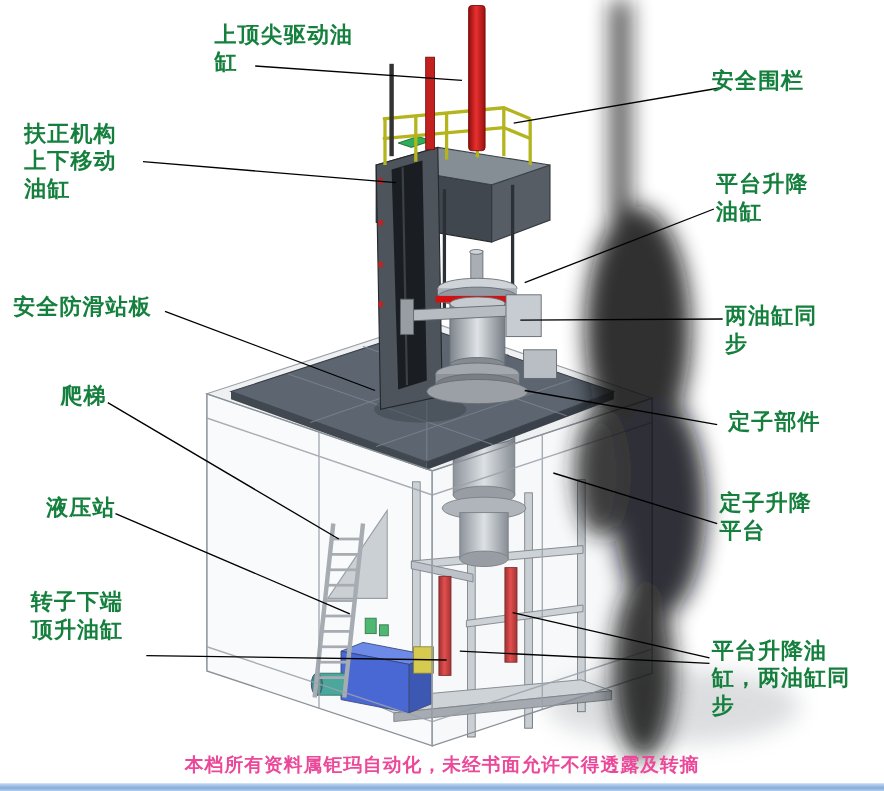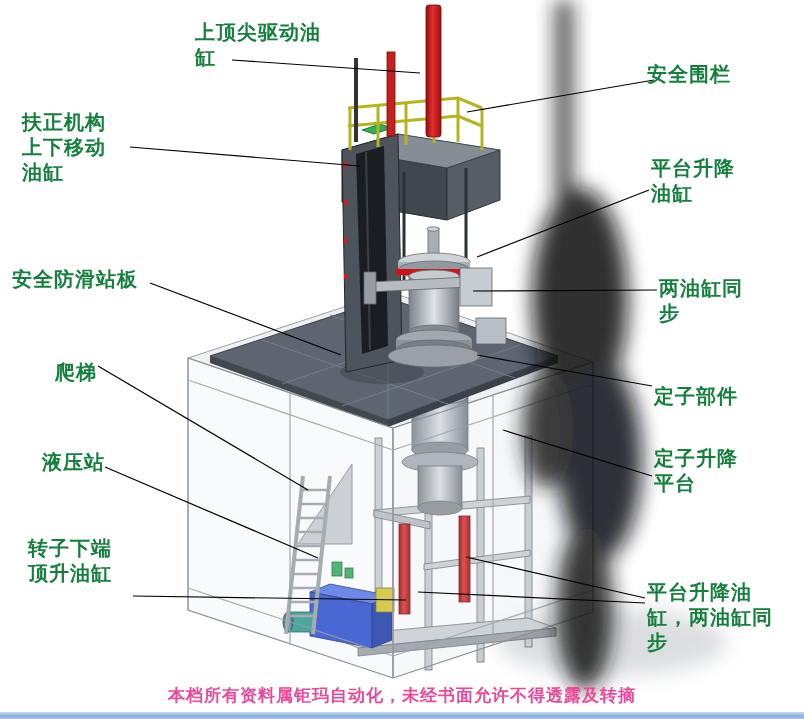--- a/index.html
+++ b/index.html
@@ -232,23 +232,23 @@
       <line x1="645" y1="603" x2="418" y2="592"></line>
     </g>
   </svg>
 
 
   <div class="callout" style="left:195px;top:20px;width:128px;">上顶尖驱动油缸</div>
   <div class="callout" style="left:647px;top:62px;width:120px;">安全围栏</div>
   <div class="callout" style="left:22px;top:110px;width:104px;">扶正机构上下移动油缸</div>
   <div class="callout" style="left:651px;top:156px;width:104px;">平台升降油缸</div>
   <div class="callout" style="left:12px;top:267px;width:140px;">安全防滑站板</div>
-  <div class="callout" style="left:55px;top:348px;width:60px;margin-top:12px;">爬梯</div>
+  <div class="callout" style="left:55px;top:348px;width:60px;">爬梯</div>
   <div class="callout" style="left:659px;top:276px;width:100px;">两油缸同步</div>
-  <div class="callout" style="left:654px;top:384px;width:100px;">定子部件</div>
+  <div class="callout" style="left:654px;top:372px;width:100px;text-align:center;">定子部件</div>
   <div class="callout" style="left:42px;top:450px;width:80px;">液压站</div>
   <div class="callout" style="left:654px;top:446px;width:104px;">定子升降平台</div>
   <div class="callout" style="left:28px;top:536px;width:104px;">转子下端顶升油缸</div>
   <div class="callout" style="left:647px;top:580px;width:145px;">平台升降油缸，两油缸同步</div>
 
   <div class="footer">本档所有资料属钜玛自动化，未经书面允许不得透露及转摘</div>
 
   <div class="bottom-strip"></div>
 </div>
 

